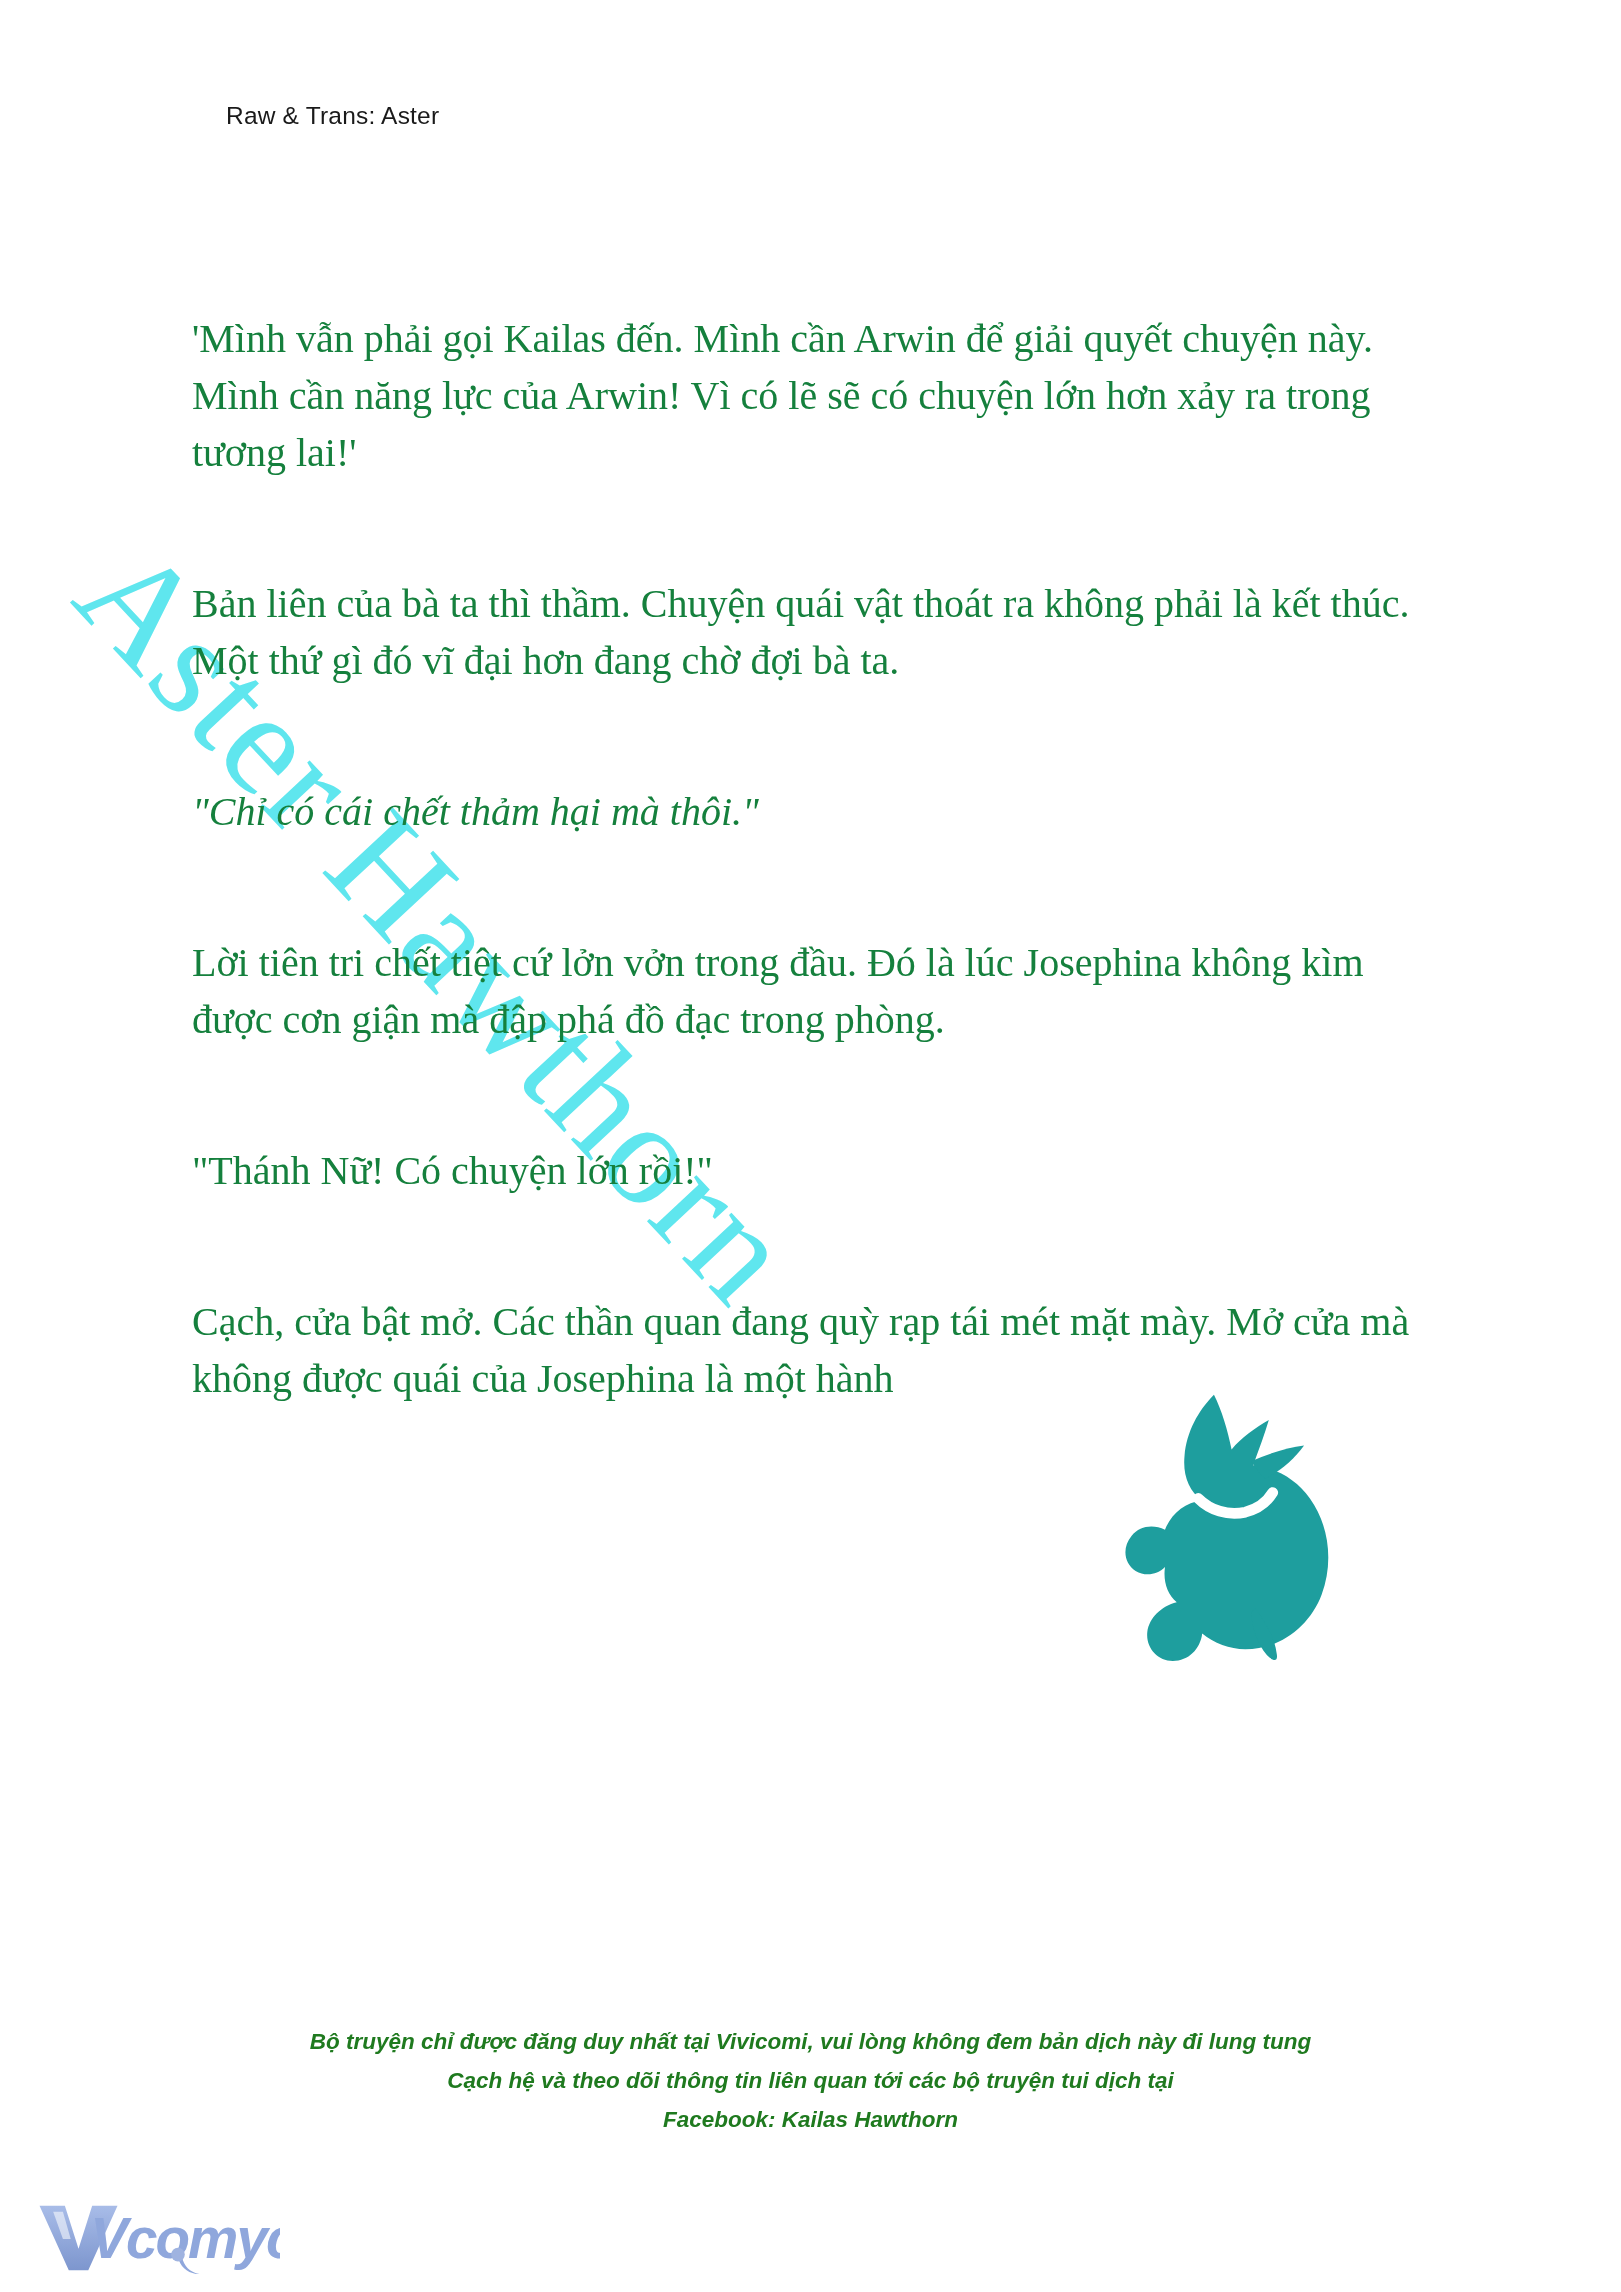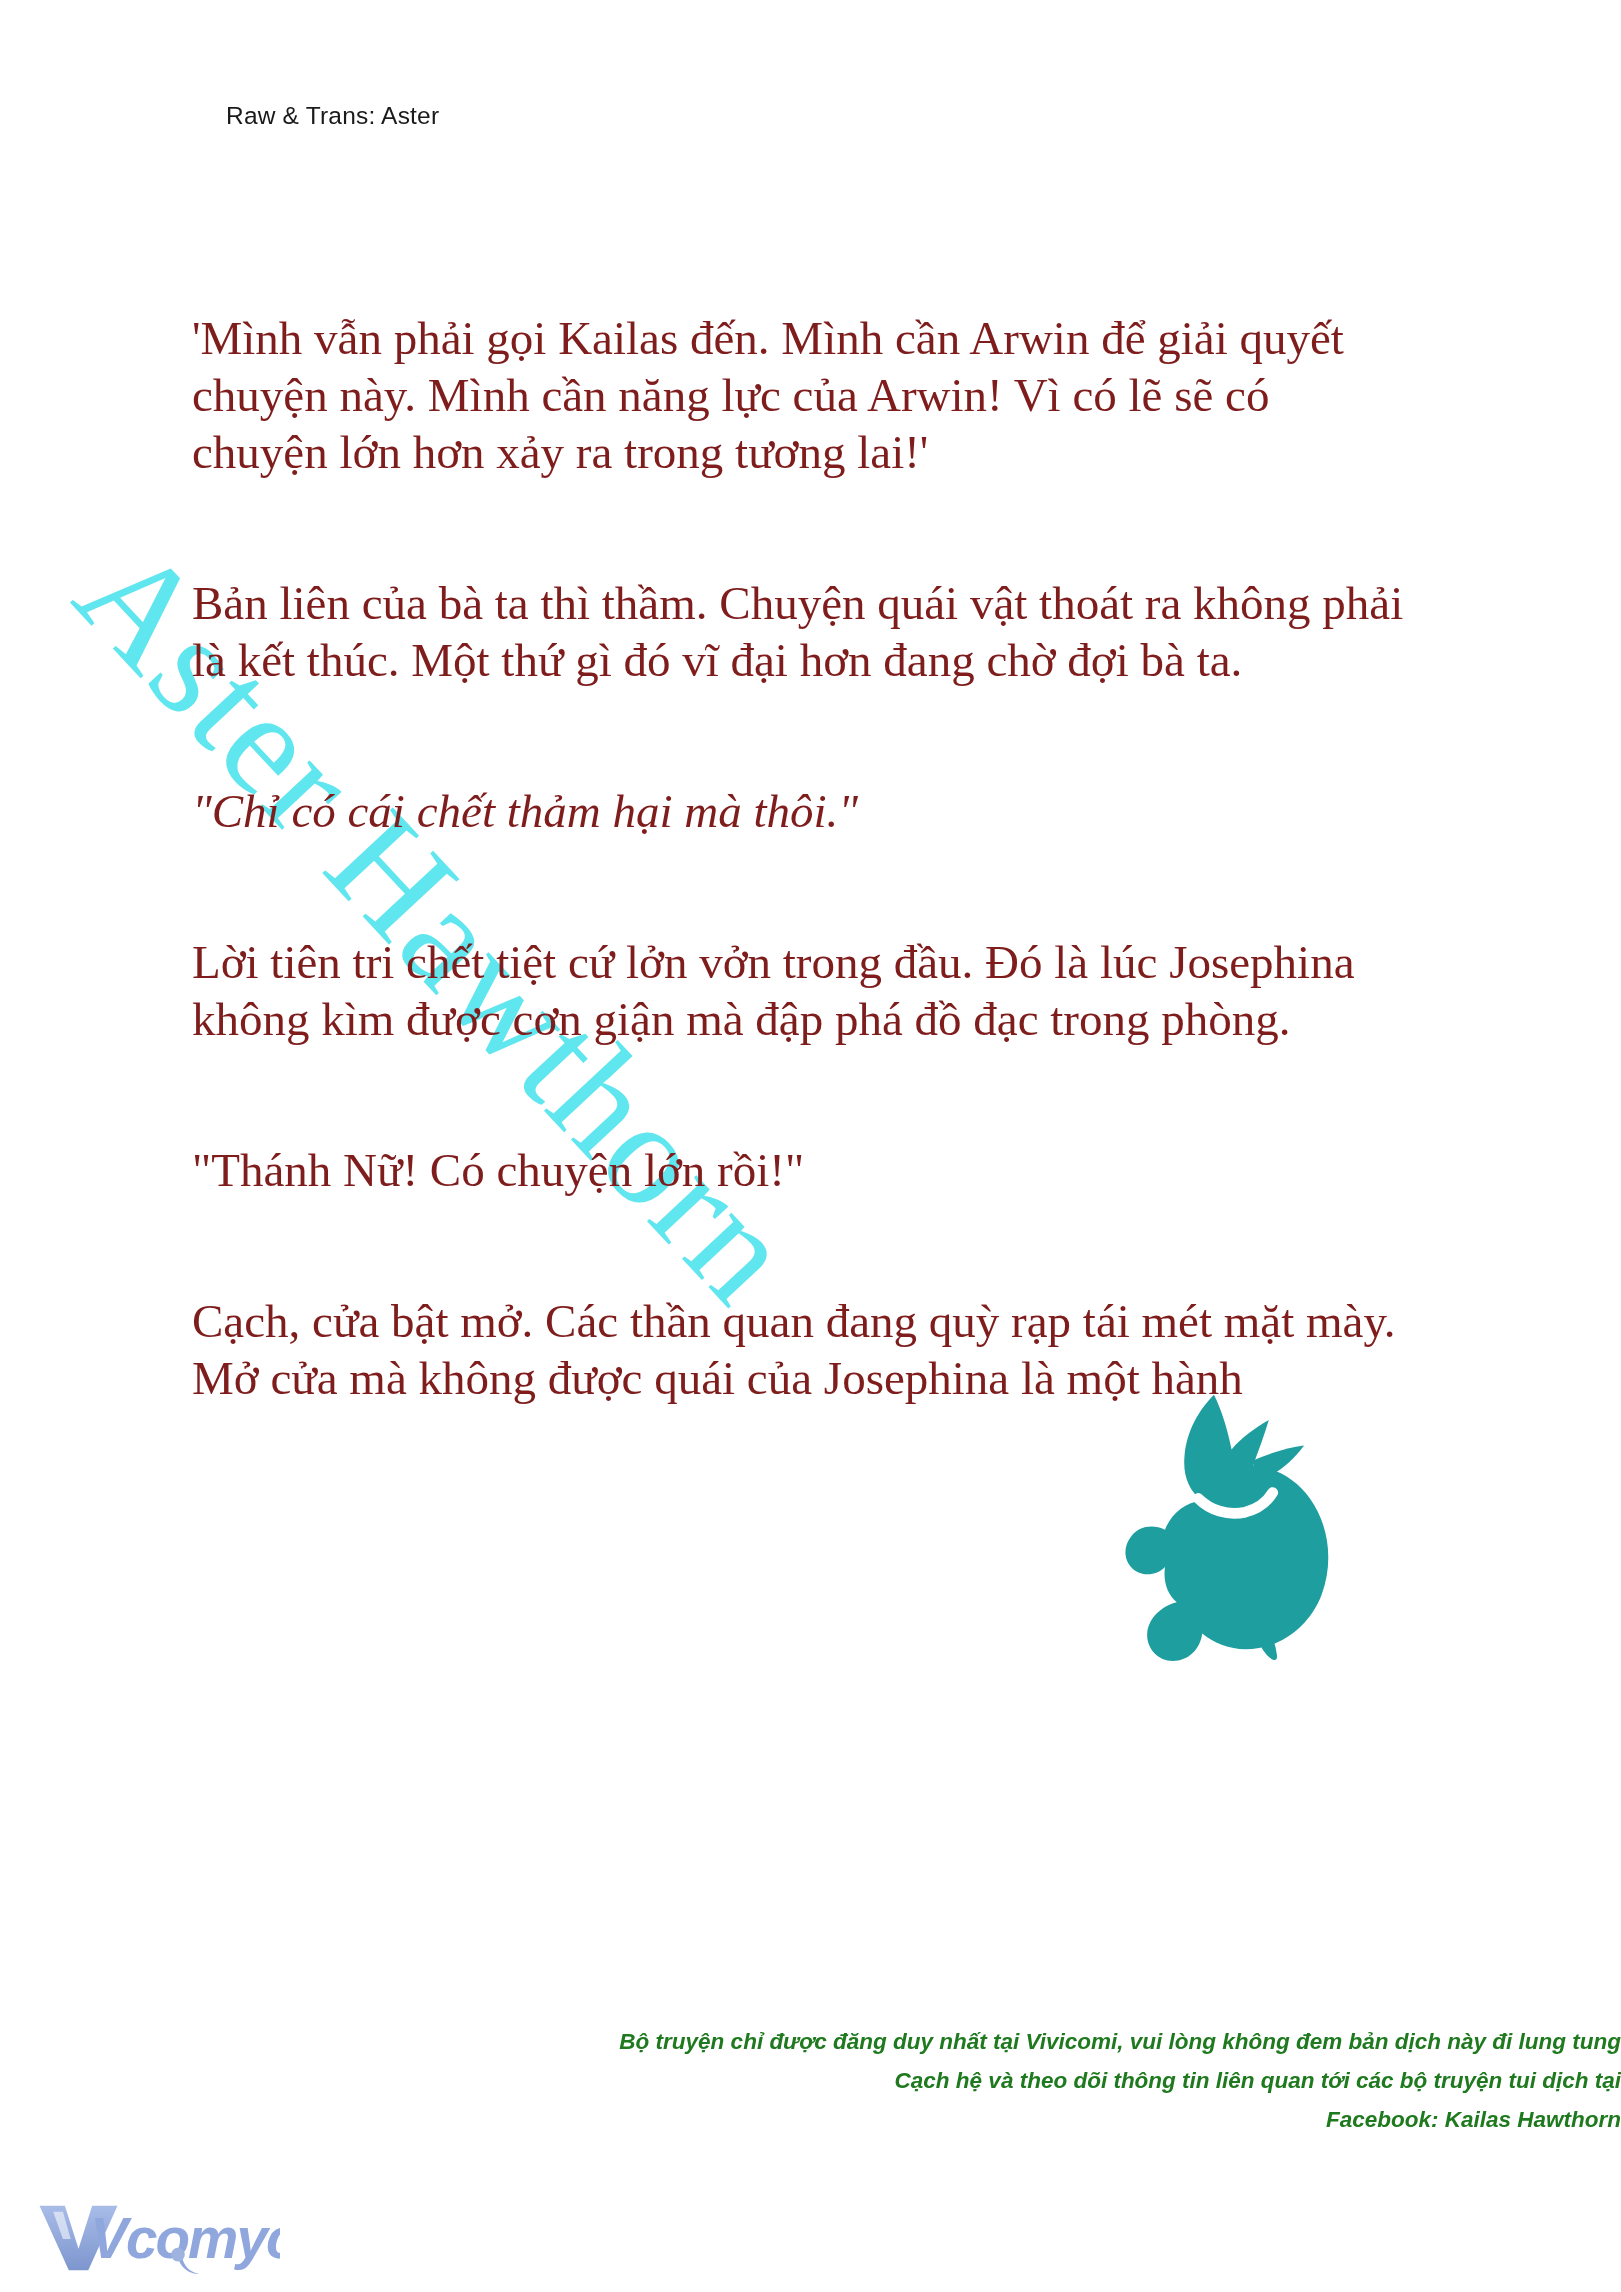--- a/index.html
+++ b/index.html
@@ -32,23 +32,23 @@
   
   .content {
     position: absolute;
     left: 192px;
     top: 310px;
     width: 1237px;
     z-index: 3;
   }
   .para {
     font-family: "Liberation Serif", "DejaVu Serif", serif;
-    font-size: 47px;
+    font-size: 40px;
     line-height: 57px;
-    color: #7f1d1d;
+    color: #15803d;
     margin: 0 0 94px 0;
     text-align: left;
     width: 1220px;
   }
   .para.italic {
     font-style: italic;
   }
 
   
   .watermark {
@@ -76,21 +76,21 @@
     z-index: 2;
     pointer-events: none;
   }
 
   
   .footer-note {
     position: absolute;
     left: 0;
     top: 2022px;
     width: 1621px;
-    text-align: right;
+    text-align: center;
     font-family: "Liberation Sans", "DejaVu Sans", sans-serif;
     font-style: italic;
     font-weight: bold;
     font-size: 22.5px;
     line-height: 39px;
     color: #1F7A1F;
     z-index: 3;
   }
   .footer-note div { display: block; }
 

